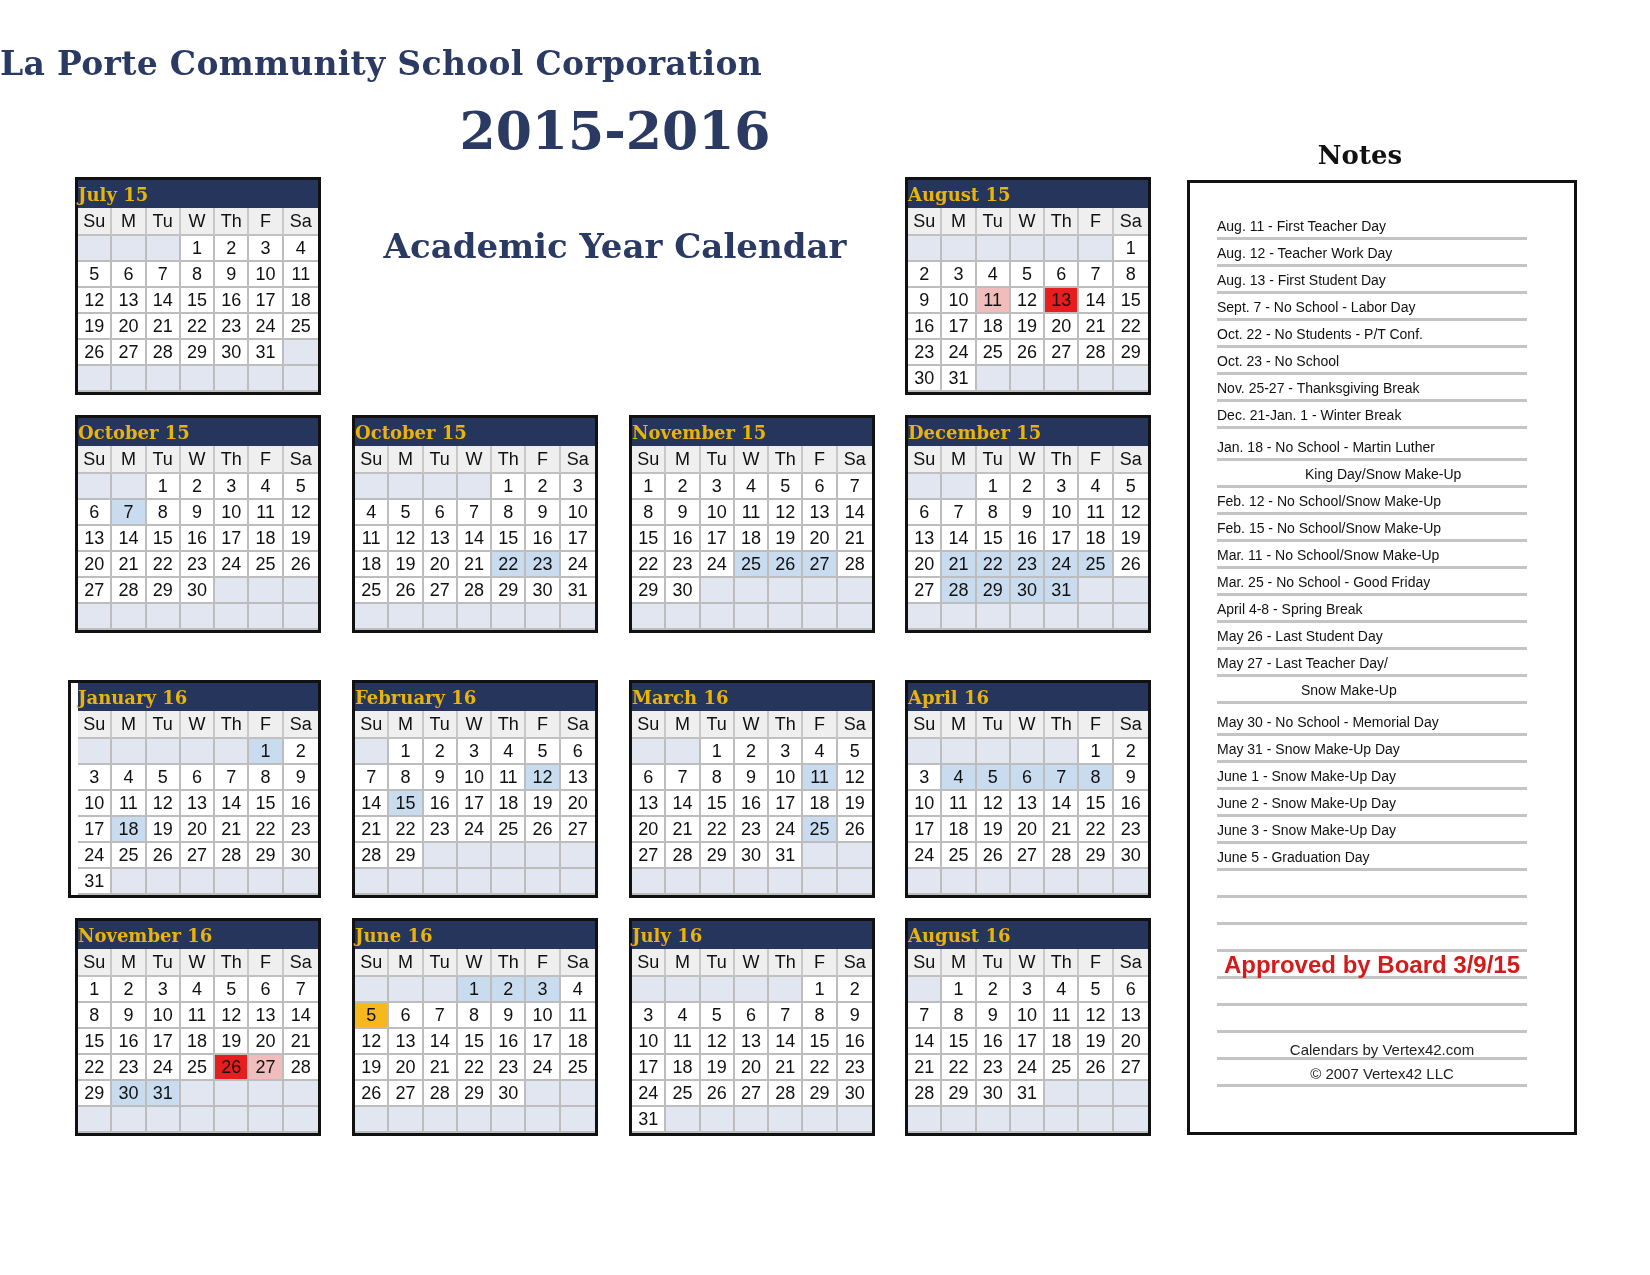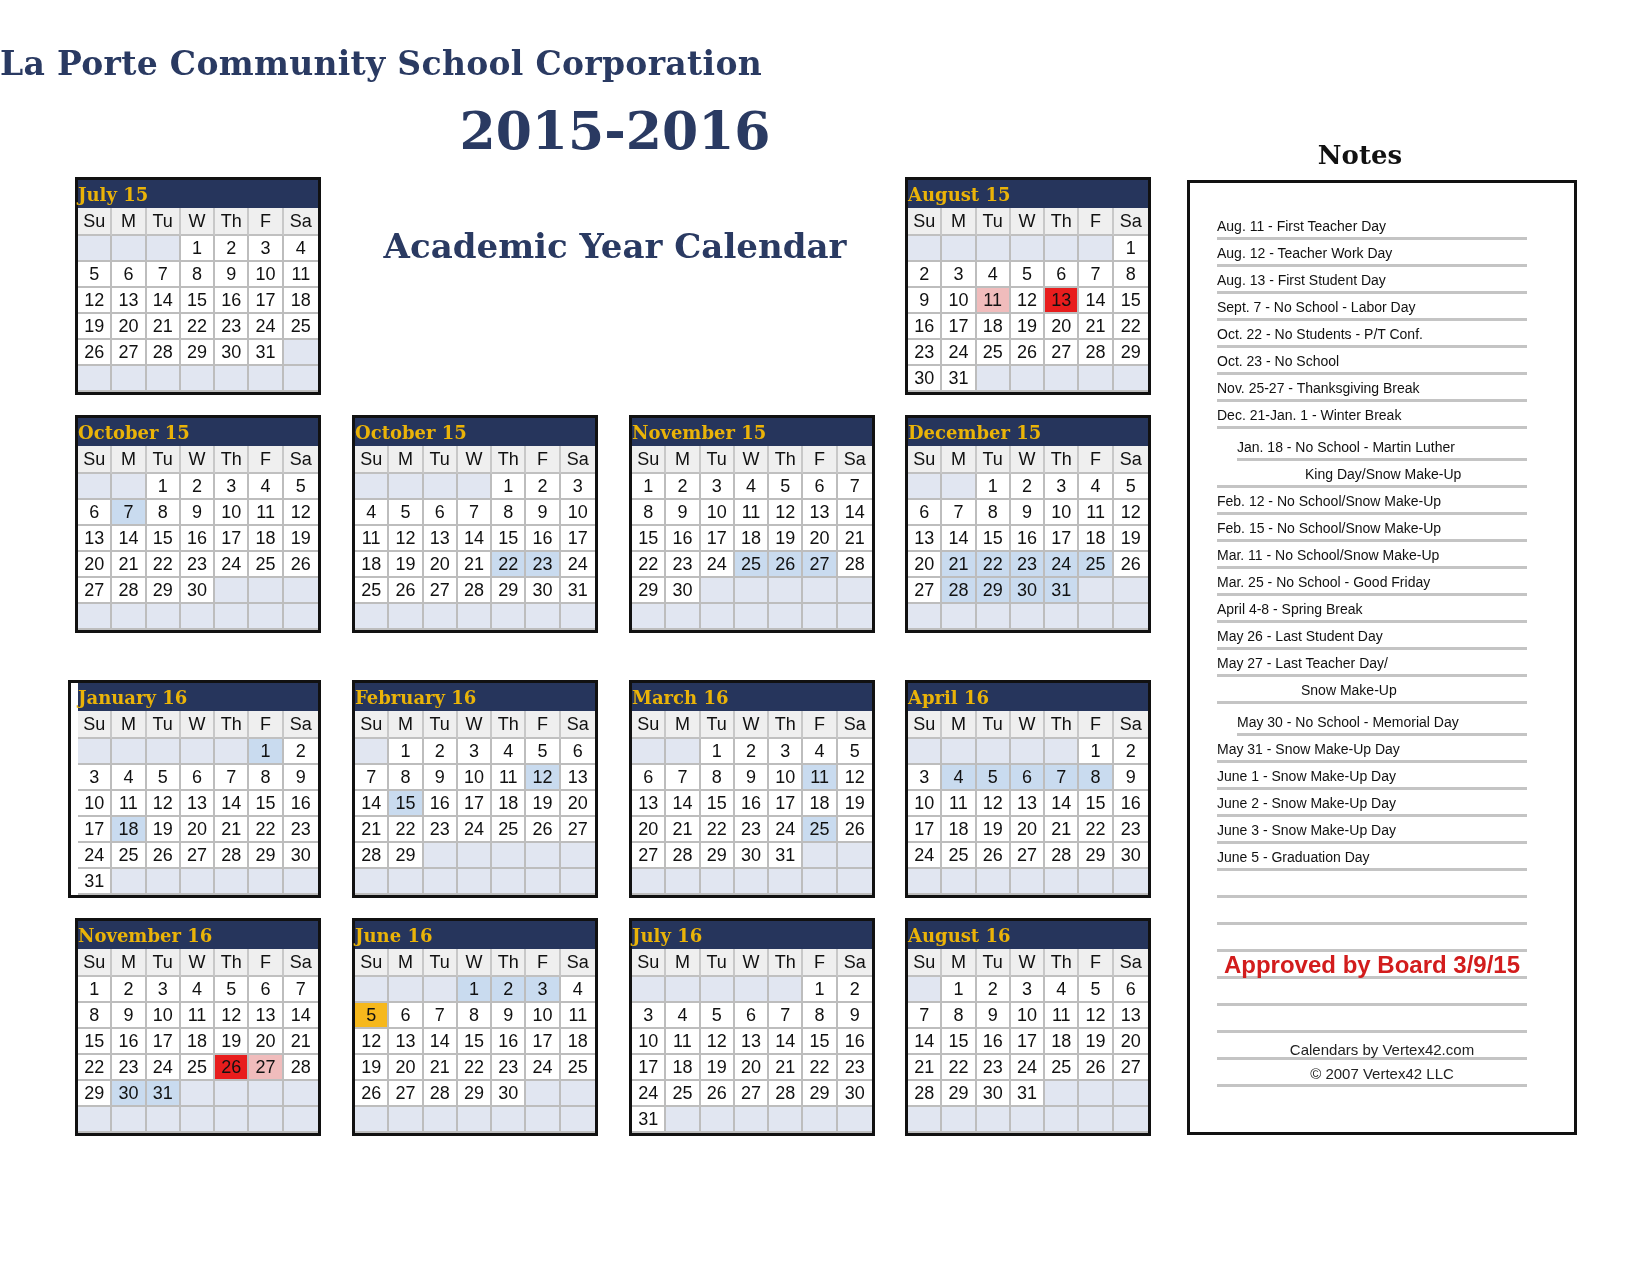--- a/index.html
+++ b/index.html
@@ -19,21 +19,21 @@
   .day.hl-pink { background: #f0bcbc; }
   .day.hl-red { background: #e81d1d; }
   .day.hl-orange { background: #f6b81c; }
 
   .notes-title { position: absolute; left: 1180px; top: 140px; width: 360px; text-align: center; font-family: "DejaVu Serif", serif; font-weight: bold; font-size: 26px; color: #111; }
   .notes-box { position: absolute; left: 1187px; top: 180px; width: 390px; height: 955px; border: 3px solid #111; box-sizing: border-box; }
   .notes-list { position: absolute; left: 27px; top: 30px; width: 310px; }
   .note-line { height: 24px; border-bottom: 3px solid #c4c4c4; font-size: 14px; line-height: 26px; white-space: nowrap; color: #111; }
   .note-line.indent { padding-left: 88px; }
   .note-line.indent2 { padding-left: 84px; }
-  .note-line.tall { height: 29px; line-height: 36px; margin-left: 20px; }
+  .note-line.tall { height: 29px; line-height: 36px; }
   .note-line.approved { color: #d21c1c; font-weight: bold; text-align: center; font-size: 24px; }
   .credits { position: absolute; left: 0; width: 100%; text-align: center; font-size: 15px; color: #222; }
 </style>
 </head>
 <body>
 
 <div class="title-org">La Porte Community School Corporation</div>
 <div class="title-year">2015-2016</div>
 <div class="title-sub">Academic Year Calendar</div>
 

